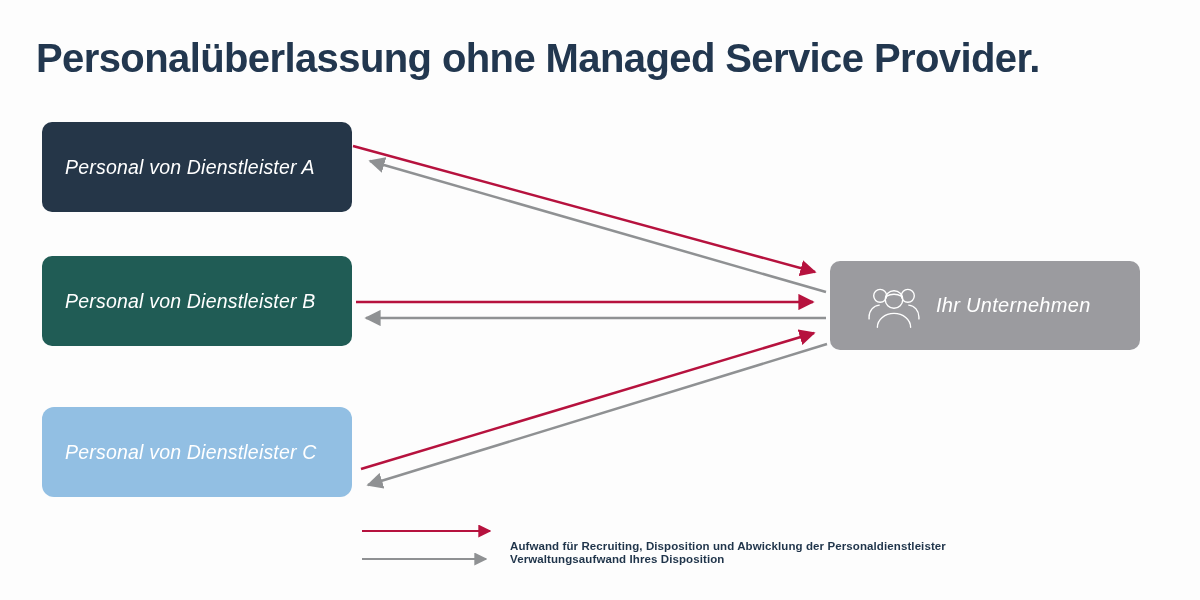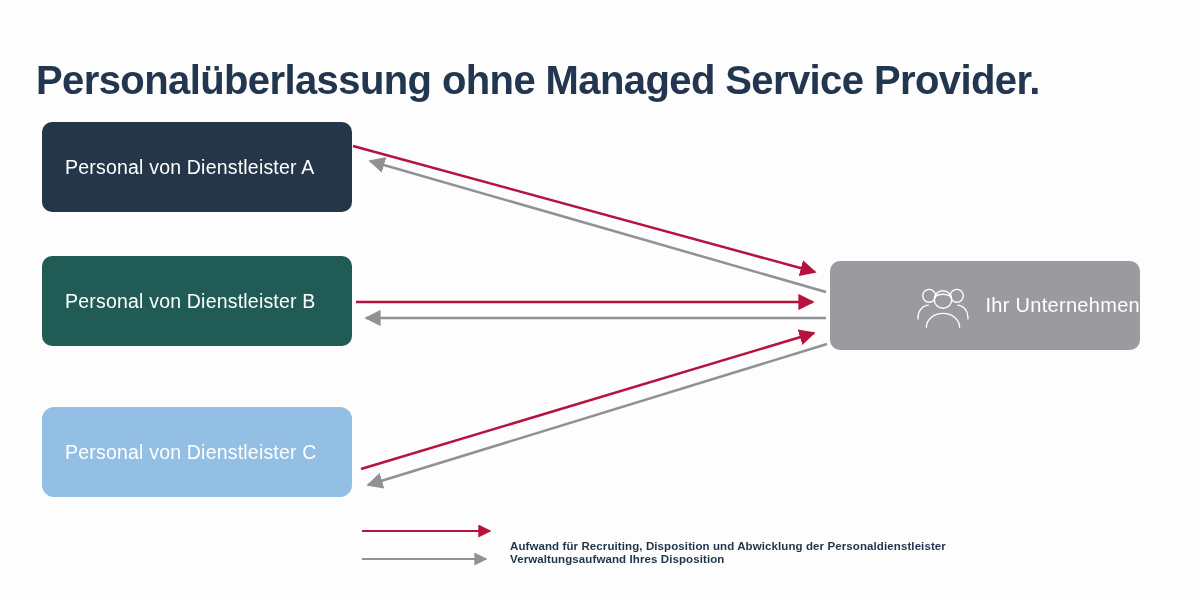--- a/index.html
+++ b/index.html
@@ -6,37 +6,37 @@
   html,body { background:#ffffff; }
   .stage {
     position:relative; width:1200px; height:600px;
     background:#fdfdfd; overflow:hidden;
     font-family:"Liberation Sans","DejaVu Sans",sans-serif;
   }
   .title {
     position:absolute; left:36px; top:36px;
     font-size:40px; font-weight:700; letter-spacing:-0.6px;
     white-space:nowrap;
-    margin-top:22px;
   }
   .box {
     position:absolute; border-radius:10px;
     display:flex; align-items:center;
     color:#ffffff;
+    font-style:italic;
   }
   .provider {
     left:42px; width:310px; height:90px;
     padding-left:23px; font-size:19.5px; letter-spacing:0.2px;
   }
   .provider-a { top:122px; }
   .provider-b { top:256px; }
   .provider-c { top:407px; }
   .company {
     left:830px; top:261px; width:310px; height:89px;
-    padding-left:36px; font-size:20px; letter-spacing:0.3px; gap:14px;justify-content:flex-end;
+    padding-left:36px; font-size:20px; letter-spacing:0.3px; gap:14px;
   }
   .company .icon svg { display:block; }
   .arrow-layer { position:absolute; left:0; top:0; width:1200px; height:600px; }
   .legend-label {
     position:absolute; left:510px;
     font-size:11.5px; font-weight:700; letter-spacing:0.1px;
     white-space:nowrap;
   }
   .legend-label-1 { top:540px; }
   .legend-label-2 { top:553px; }

